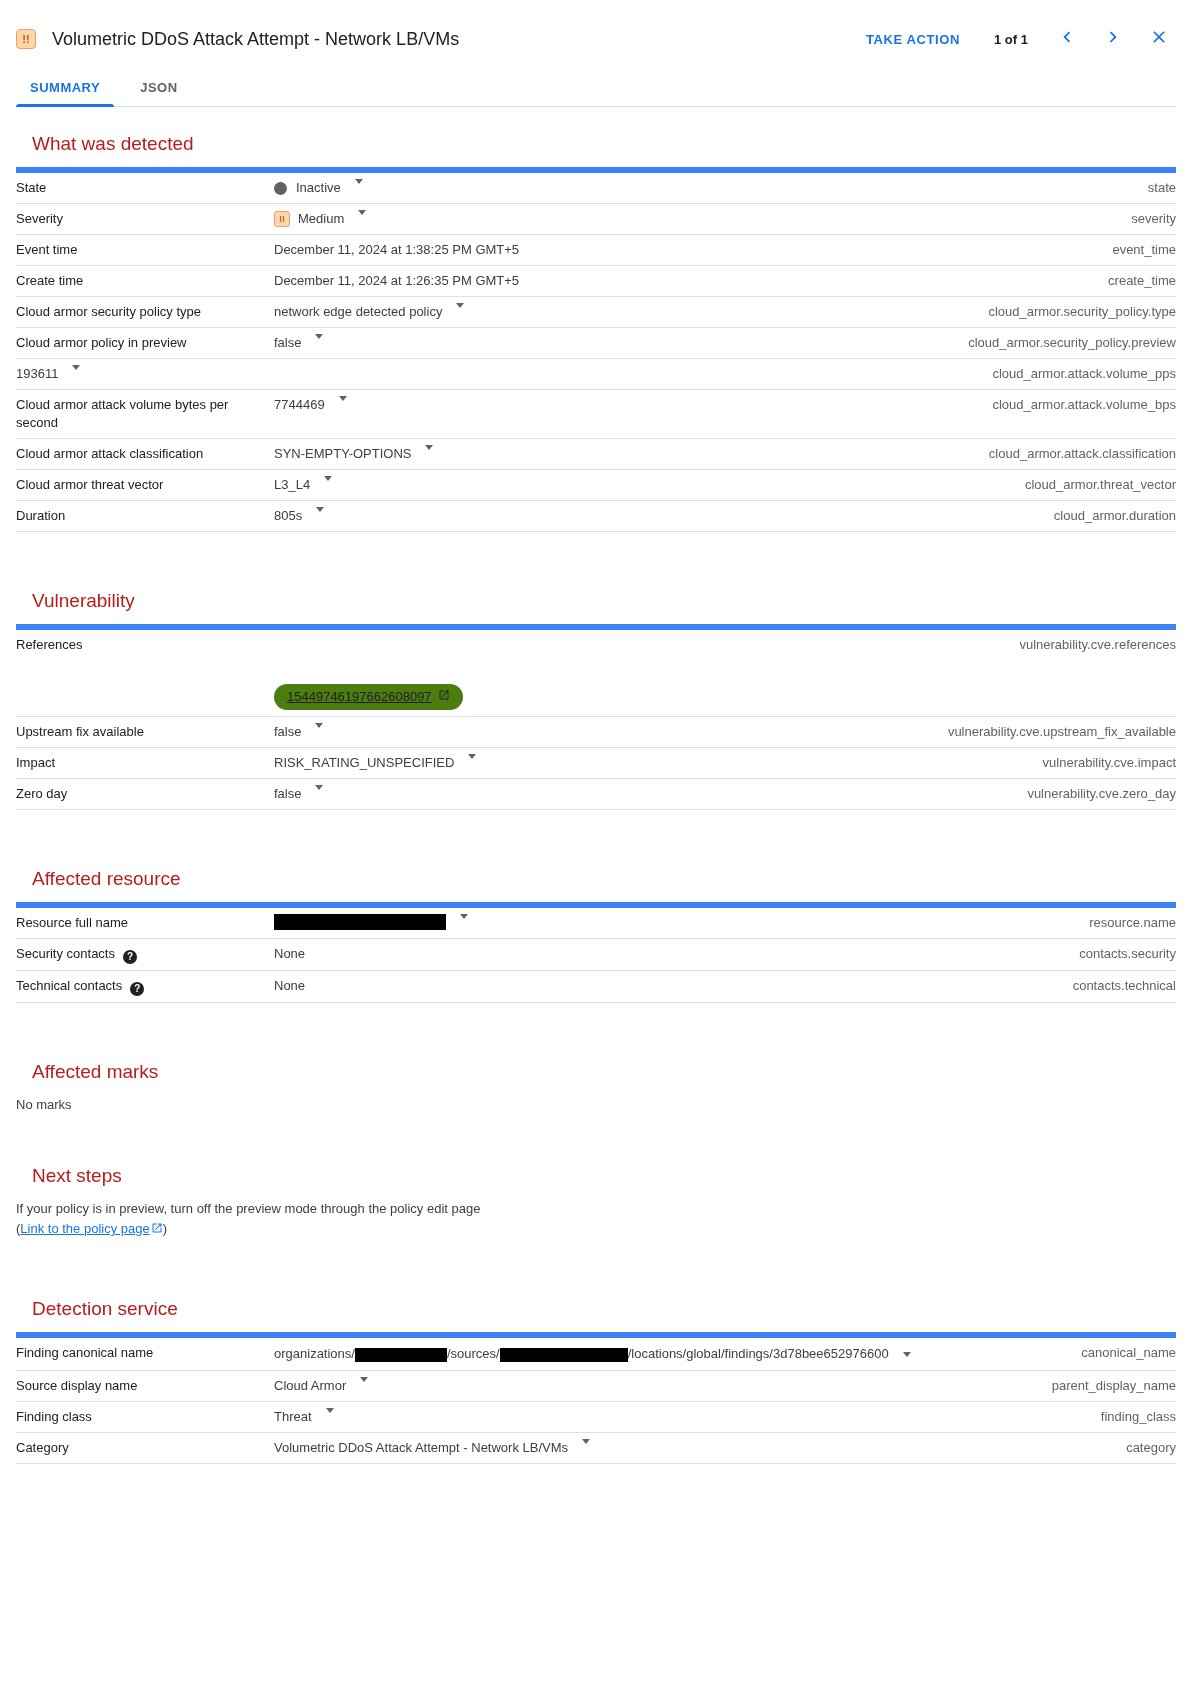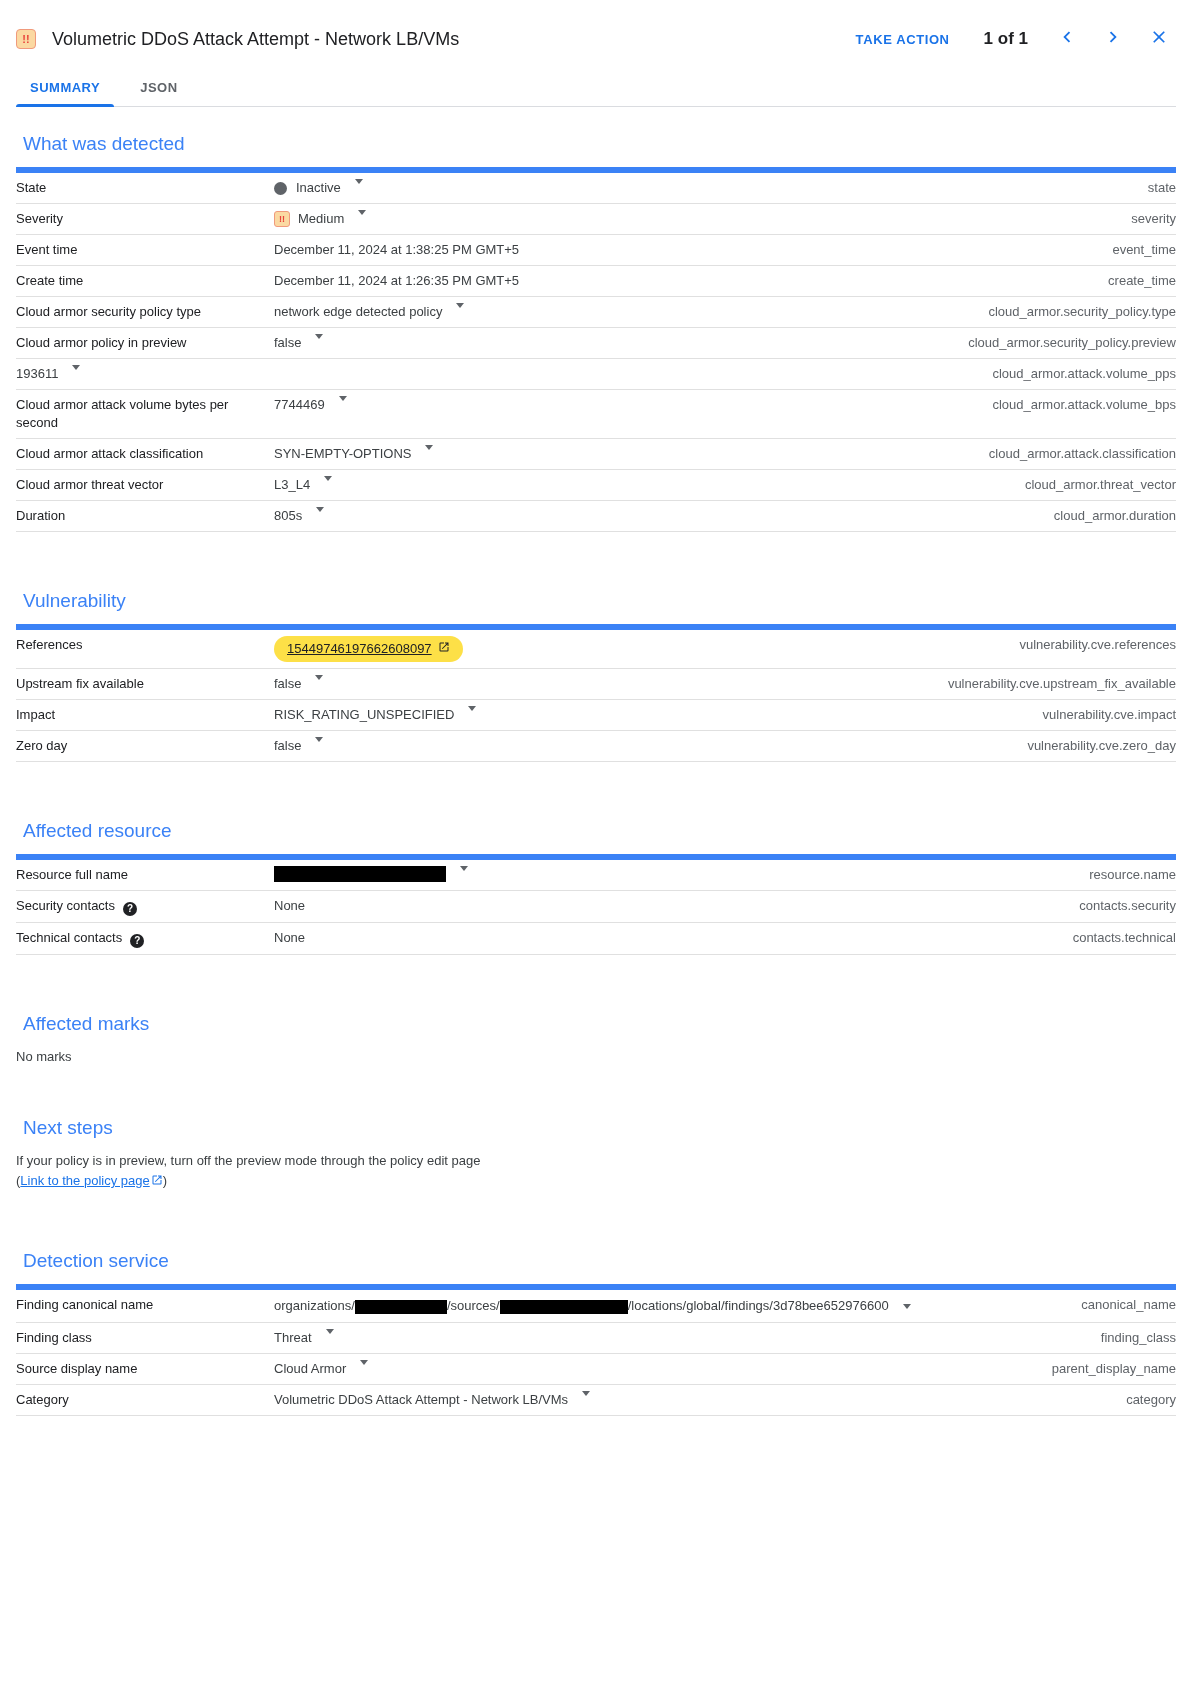--- a/index.html
+++ b/index.html
@@ -17,35 +17,35 @@
   .sev-badge {
     width:20px; height:20px; border-radius:4px;
     background:#fbd9a2; border:1.5px solid #f09a7c;
     color:#e8453c; font-weight:700; font-size:11px; line-height:1;
     display:flex; align-items:center; justify-content:center;
     margin-right:16px; flex:none;
   }
   .title { font-size:18px; font-weight:500; color:#202124; }
   .header-actions { margin-left:auto; display:flex; align-items:center; }
   .take-action { color:#1a73e8; font-size:13px; font-weight:700; letter-spacing:.6px; cursor:pointer; margin-right:34px; }
-  .page-count { font-size:17px; font-weight:700; color:#202124; margin-right:26px; }
+  .page-count { font-size:13px; font-weight:700; color:#202124; margin-right:26px; }
   .icon-btn { width:26px; height:26px; display:flex; align-items:center; justify-content:center; cursor:pointer; margin-right:20px; }
   .icon-btn:last-child { margin-right:4px; }
 
   
   .tabbar { display:flex; border-bottom:1px solid #dadce0; margin-top:18px; }
   .tab { padding:10px 14px 11px; font-size:13px; font-weight:700; letter-spacing:.5px; color:#5f6368; position:relative; cursor:pointer; }
   .tab.active { color:#1a73e8; }
   .tab.active::after { content:""; position:absolute; left:0; right:0; bottom:-1px; height:3px; background:#1a73e8; border-radius:3px 3px 0 0; }
   .tab + .tab { margin-left:12px; }
 
   
   .section { margin-top:58px; }
   .section-first { margin-top:26px; }
-  .section-h { font-size:19px; font-weight:500; color:#3b82f6; margin:0 0 12px 7px; }
+  .section-h { font-size:19px; font-weight:500; color:#b91c1c; margin:0 0 12px 16px; }
 
   
   .ftable { border-top:6px solid #3b82f6; }
   .frow { display:flex; align-items:flex-start; border-bottom:1px solid #e0e0e0; padding:4px 0; }
   .flabel { width:258px; flex:none; font-size:13px; font-weight:500; color:#202124; line-height:18px; padding:2px 12px 2px 0; }
   .fvalue { flex:1; min-width:0; display:flex; align-items:center; font-size:13px; color:#3c4043; line-height:18px; padding:2px 24px 2px 0; flex-wrap:wrap; }
   .fvalue.block { display:block; }
   .ffield { margin-left:auto; flex:none; font-size:13px; color:#5f6368; line-height:18px; white-space:nowrap; padding-top:2px; }
 
   .dd { display:inline-flex; cursor:pointer; }
@@ -56,21 +56,21 @@
   }
   .arrow.inline { vertical-align:middle; }
   .state-dot { width:13px; height:13px; border-radius:50%; background:#5f6368; margin-right:9px; flex:none; }
   .sev-sm {
     width:16px; height:16px; border-radius:3px;
     background:#fbd9a2; border:1px solid #f09a7c;
     color:#e8453c; font-weight:700; font-size:9px; line-height:1;
     display:inline-flex; align-items:center; justify-content:center;
     margin-right:8px; flex:none;
   }
-  .chip { display:inline-flex; align-items:center; gap:6px; background:#fde047; border-radius:13px; padding:4px 13px; cursor:pointer; }
+  .chip { display:inline-flex; align-items:center; gap:6px; background:#4d7c0f; border-radius:13px; padding:4px 13px; cursor:pointer;margin-top:48px; }
   .chip-text { text-decoration:underline; color:#202124; font-size:13px; }
   .redact { display:inline-block; height:14px; background:#000; vertical-align:middle; }
   .redact-resource { width:172px; height:16px; }
   .redact-org { width:92px; }
   .redact-src { width:128px; }
   .help {
     width:14px; height:14px; border-radius:50%; background:#202124; color:#fff;
     font-size:10px; font-weight:700; display:inline-flex; align-items:center; justify-content:center;
     margin-left:8px; vertical-align:-2px; cursor:pointer;
   }
@@ -351,42 +351,42 @@
 
       <div class="frow">
         <div class="flabel">Finding canonical name</div>
         <div class="fvalue block canonical-val">
           <span>organizations/</span><span class="redact redact-org"></span><span>/sources/</span><span class="redact redact-src"></span><span>/locations/global/findings/3d78bee652976600</span><span class="arrow inline"></span>
         </div>
         <div class="ffield">canonical_name</div>
       </div>
 
       <div class="frow">
+        <div class="flabel">Source display name</div>
+        <div class="fvalue">
+          <span class="dd">
+            <span>Cloud Armor</span>
+            <span class="arrow"></span>
+          </span>
+        </div>
+        <div class="ffield">parent_display_name</div>
+      </div>
+
+      <div class="frow">
         <div class="flabel">Finding class</div>
         <div class="fvalue">
           <span class="dd">
             <span>Threat</span>
             <span class="arrow"></span>
           </span>
         </div>
         <div class="ffield">finding_class</div>
       </div>
 
       <div class="frow">
-        <div class="flabel">Source display name</div>
-        <div class="fvalue">
-          <span class="dd">
-            <span>Cloud Armor</span>
-            <span class="arrow"></span>
-          </span>
-        </div>
-        <div class="ffield">parent_display_name</div>
-      </div>
-
-      <div class="frow">
         <div class="flabel">Category</div>
         <div class="fvalue">
           <span class="dd">
             <span>Volumetric DDoS Attack Attempt - Network LB/VMs</span>
             <span class="arrow"></span>
           </span>
         </div>
         <div class="ffield">category</div>
       </div>
 

